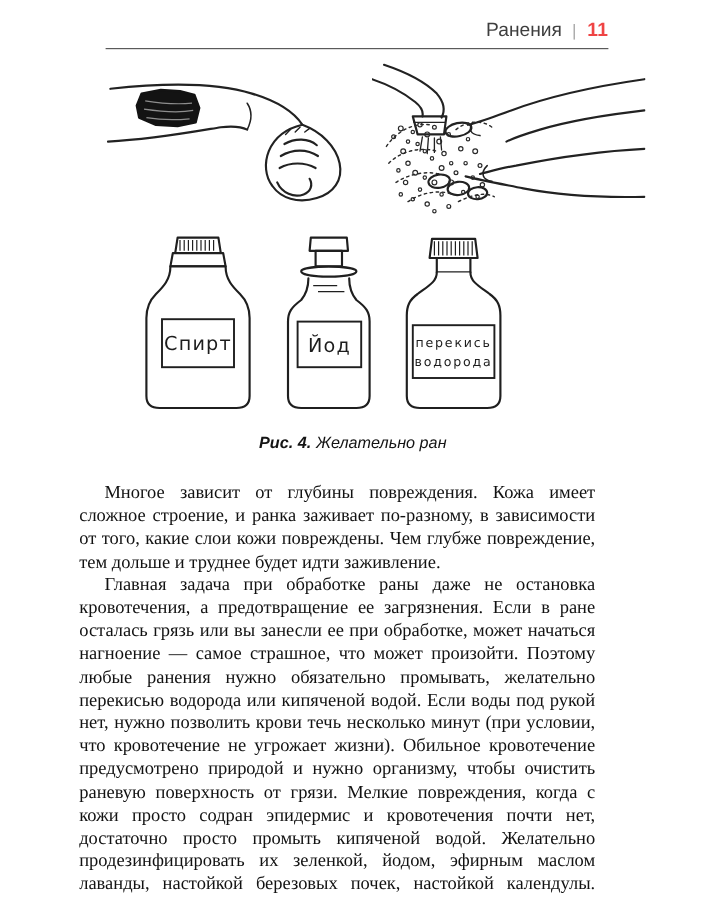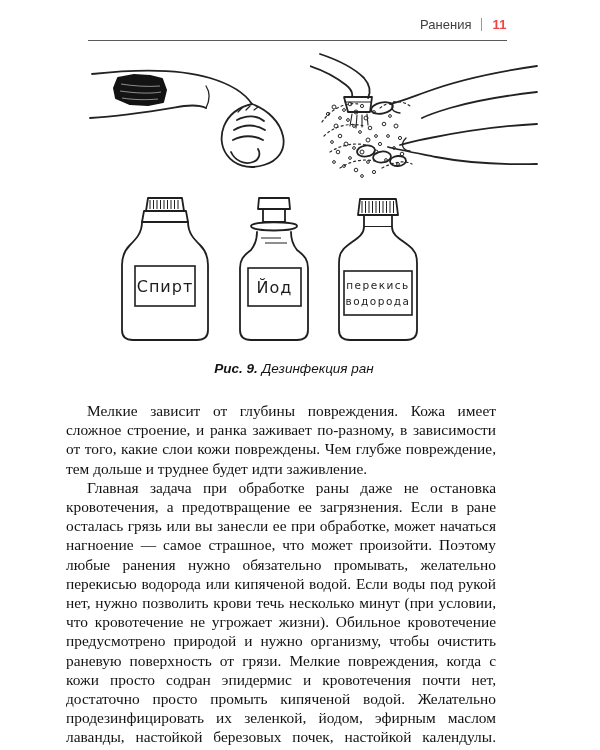--- a/index.html
+++ b/index.html
@@ -8,21 +8,21 @@
     background:#ffffff;
     color:#161616;
     font-family:"Liberation Serif", serif;
     position:relative;
     overflow:hidden;
   }
   .page-header {
     position:absolute; top:17px; right:93px;
     display:flex; align-items:center; gap:10px;
     font-family:"Liberation Sans", sans-serif;
-    font-size:13px; color:#3e3e3e;
+    font-size:16px; color:#3e3e3e;
   }
   .page-header .pageno { font-weight:bold; color:#ef4444; letter-spacing:.4px; }
   .page-header .vbar { width:1px; height:13px; background:#9a9a9a; }
   .header-rule {
     position:absolute; left:88px; top:40px; width:419px; height:1px;
     background:#5a5a5a;
   }
   svg.illu { position:absolute; }
   .caption {
     position:absolute; top:361px; left:76px; width:436px;
@@ -177,19 +177,19 @@
     <path d="M30,18 L58,18 L58,30 L30,30 Z"></path>
     <path d="M30,30 C30,38 22,42 14,48 C7,53 5,58 5,66 L5,133 C5,140 9,143 16,143 L72,143 C79,143 83,140 83,133 L83,66 C83,58 81,53 74,48 C66,42 58,38 58,30"></path>
   </g>
   <path d="M28,4 V16 M31.5,4 V16 M35,4 V16 M38.5,4 V16 M42,4 V16 M45.5,4 V16 M49,4 V16 M52.5,4 V16 M56,4 V16 M59.5,4 V16" stroke="#1f1f1f" stroke-width="1" fill="none"></path>
   <rect x="10" y="74" width="68" height="44" fill="#ffffff" stroke="#1f1f1f" stroke-width="1.6"></rect>
   <text class="bottle-label-text" x="44" y="92" text-anchor="middle" font-size="10.5" letter-spacing="1.5">перекись</text>
   <text class="bottle-label-text" x="44" y="108" text-anchor="middle" font-size="10.5" letter-spacing="1.5">водорода</text>
 </svg>
 
 <div class="caption">
-  <span class="cap-label">Рис. 9.</span><span>Дезинфекция ран</span>
+  <span class="cap-label">Рис. 4.</span><span>Желательно ран</span>
 </div>
 
 <div class="bodytext">
-  <p><span>Мелкие зависит от глубины повреждения. Кожа имеет сложное строение, и ранка заживает по-разному, в зависимости от того, какие слои кожи повреждены. Чем глубже повреждение, тем дольше и труднее будет идти заживление.</span></p>
+  <p><span>Многое зависит от глубины повреждения. Кожа имеет сложное строение, и ранка заживает по-разному, в зависимости от того, какие слои кожи повреждены. Чем глубже повреждение, тем дольше и труднее будет идти заживление.</span></p>
   <p class="fill-last"><span>Главная задача при обработке раны даже не остановка кровотечения, а предотвращение ее загрязнения. Если в ране осталась грязь или вы занесли ее при обработке, может начаться нагноение — самое страшное, что может произойти. Поэтому любые ранения нужно обязательно промывать, желательно перекисью водорода или кипяченой водой. Если воды под рукой нет, нужно позволить крови течь несколько минут (при условии, что кровотечение не угрожает жизни). Обильное кровотечение предусмотрено природой и нужно организму, чтобы очистить раневую поверхность от грязи. Мелкие повреждения, когда с кожи просто содран эпидермис и кровотечения почти нет, достаточно просто промыть кипяченой водой. Желательно продезинфицировать их зеленкой, йодом, эфирным маслом </span><span class="it">лаванды</span><span>, настойкой </span><span class="it">березовых почек</span><span>, настойкой </span><span class="it">календулы</span><span>. Последние две настойки предпочтительнее, чем йод и зеленка, потому что не оставляют пятен на коже и обладают ранозаживляющим</span></p>
 </div>
 
 </body></html>

